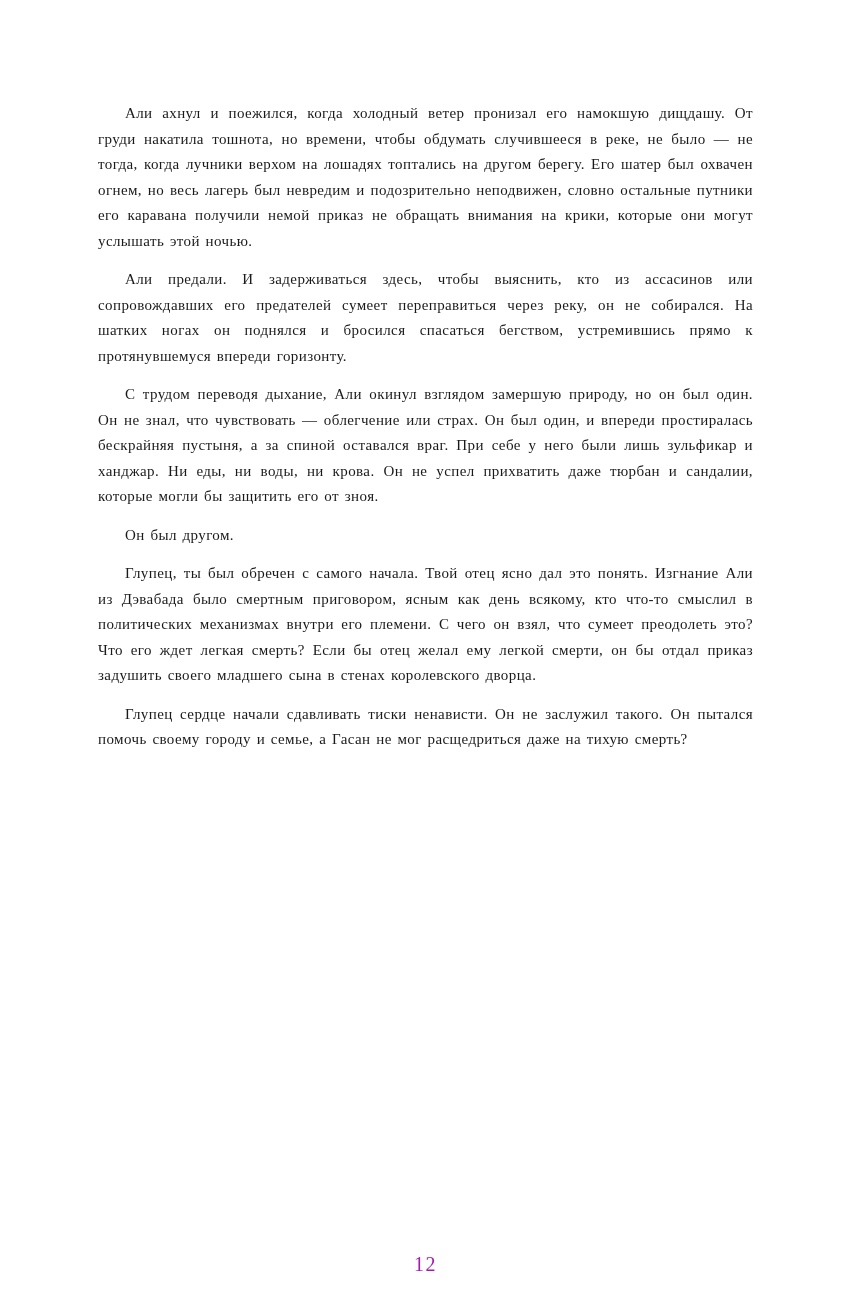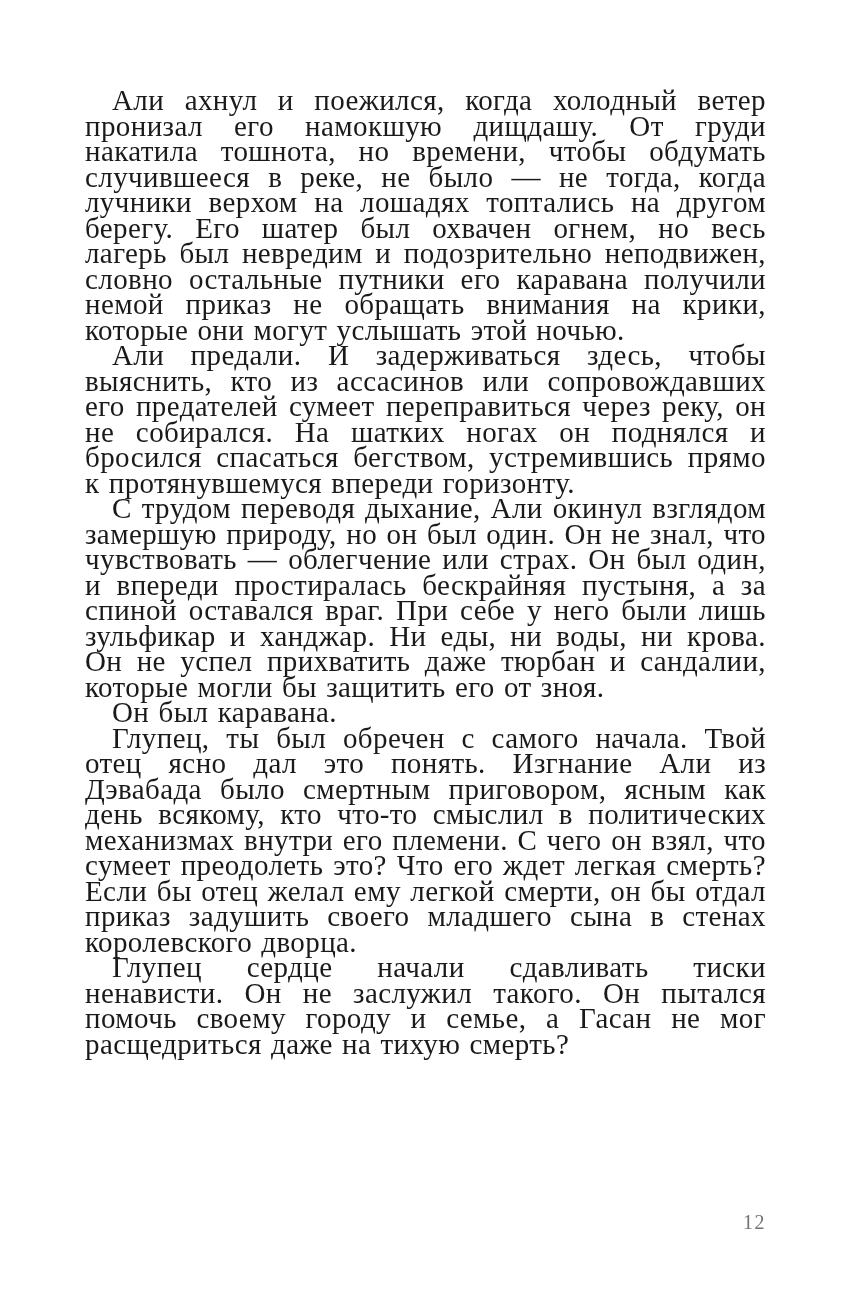--- a/index.html
+++ b/index.html
@@ -16,48 +16,48 @@
     font-family: "Liberation Serif", "DejaVu Serif", serif;
     overflow: hidden;
   }
   .text-block {
     position: absolute;
     left: 85px;
     top: 88px;
     width: 681px;
   }
   .para {
-    margin: 0;
+    margin: 13px;
     padding: 0;
     text-indent: 27px;
     text-align: justify;
-    font-size: 29px;
+    font-size: 15px;
     line-height: 25.5px;
     letter-spacing: 0.4px;
     word-spacing: 1.6px;
   }
   .run { font-style: normal; }
   .run.italic { }
   .page-number {
     position: absolute;
-    top: 1211px;
+    top: 1253px;
     left: 85px;
     width: 681px;
-    text-align: right;
+    text-align: center;
     font-size: 20px;
     letter-spacing: 1.5px;
-    color: #737373;
+    color: #a21caf;
   }
 </style>
 </head>
 <body>
 
 <div class="book-page">
   <div class="text-block">
       <p class="para"><span class="run">Али ахнул и поежился, когда холодный ветер пронизал его намокшую дищдашу. От груди накатила тошнота, но времени, чтобы обдумать случившееся в реке, не было — не тогда, когда лучники верхом на лошадях топтались на другом берегу. Его шатер был охвачен огнем, но весь лагерь был невредим и подозрительно неподвижен, словно остальные путники его каравана получили немой приказ не обращать внимания на крики, которые они могут услышать этой ночью.</span></p>
       <p class="para"><span class="run">Али предали. И задерживаться здесь, чтобы выяснить, кто из ассасинов или сопровождавших его предателей сумеет переправиться через реку, он не собирался. На шатких ногах он поднялся и бросился спасаться бегством, устремившись прямо к протянувшемуся впереди горизонту.</span></p>
       <p class="para"><span class="run">С трудом переводя дыхание, Али окинул взглядом замершую природу, но он был один. Он не знал, что чувствовать — облегчение или страх. Он был </span><span class="run italic">один</span><span class="run">, и впереди простиралась бескрайняя пустыня, а за спиной оставался враг. При себе у него были лишь зульфикар и ханджар. Ни еды, ни воды, ни крова. Он не успел прихватить даже тюрбан и сандалии, которые могли бы защитить его от зноя.</span></p>
-      <p class="para"><span class="run">Он был каравана.</span></p>
+      <p class="para"><span class="run">Он был другом.</span></p>
       <p class="para"><span class="run italic">Глупец, ты был обречен с самого начала. Твой отец ясно дал это понять.</span><span class="run"> Изгнание Али из Дэвабада было смертным приговором, ясным как день всякому, кто что-то смыслил в политических механизмах внутри его племени. С чего он взял, что сумеет преодолеть это? Что его ждет легкая смерть? Если бы отец желал ему легкой смерти, он бы отдал приказ задушить своего младшего сына в стенах королевского дворца.</span></p>
       <p class="para"><span class="run">Глупец сердце начали сдавливать тиски ненависти. Он не заслужил такого. Он пытался помочь своему городу и семье, а Гасан не мог расщедриться даже на тихую смерть?</span></p>
     </div>
   <div class="page-number">12</div>
 </div>
 
 </body></html>

